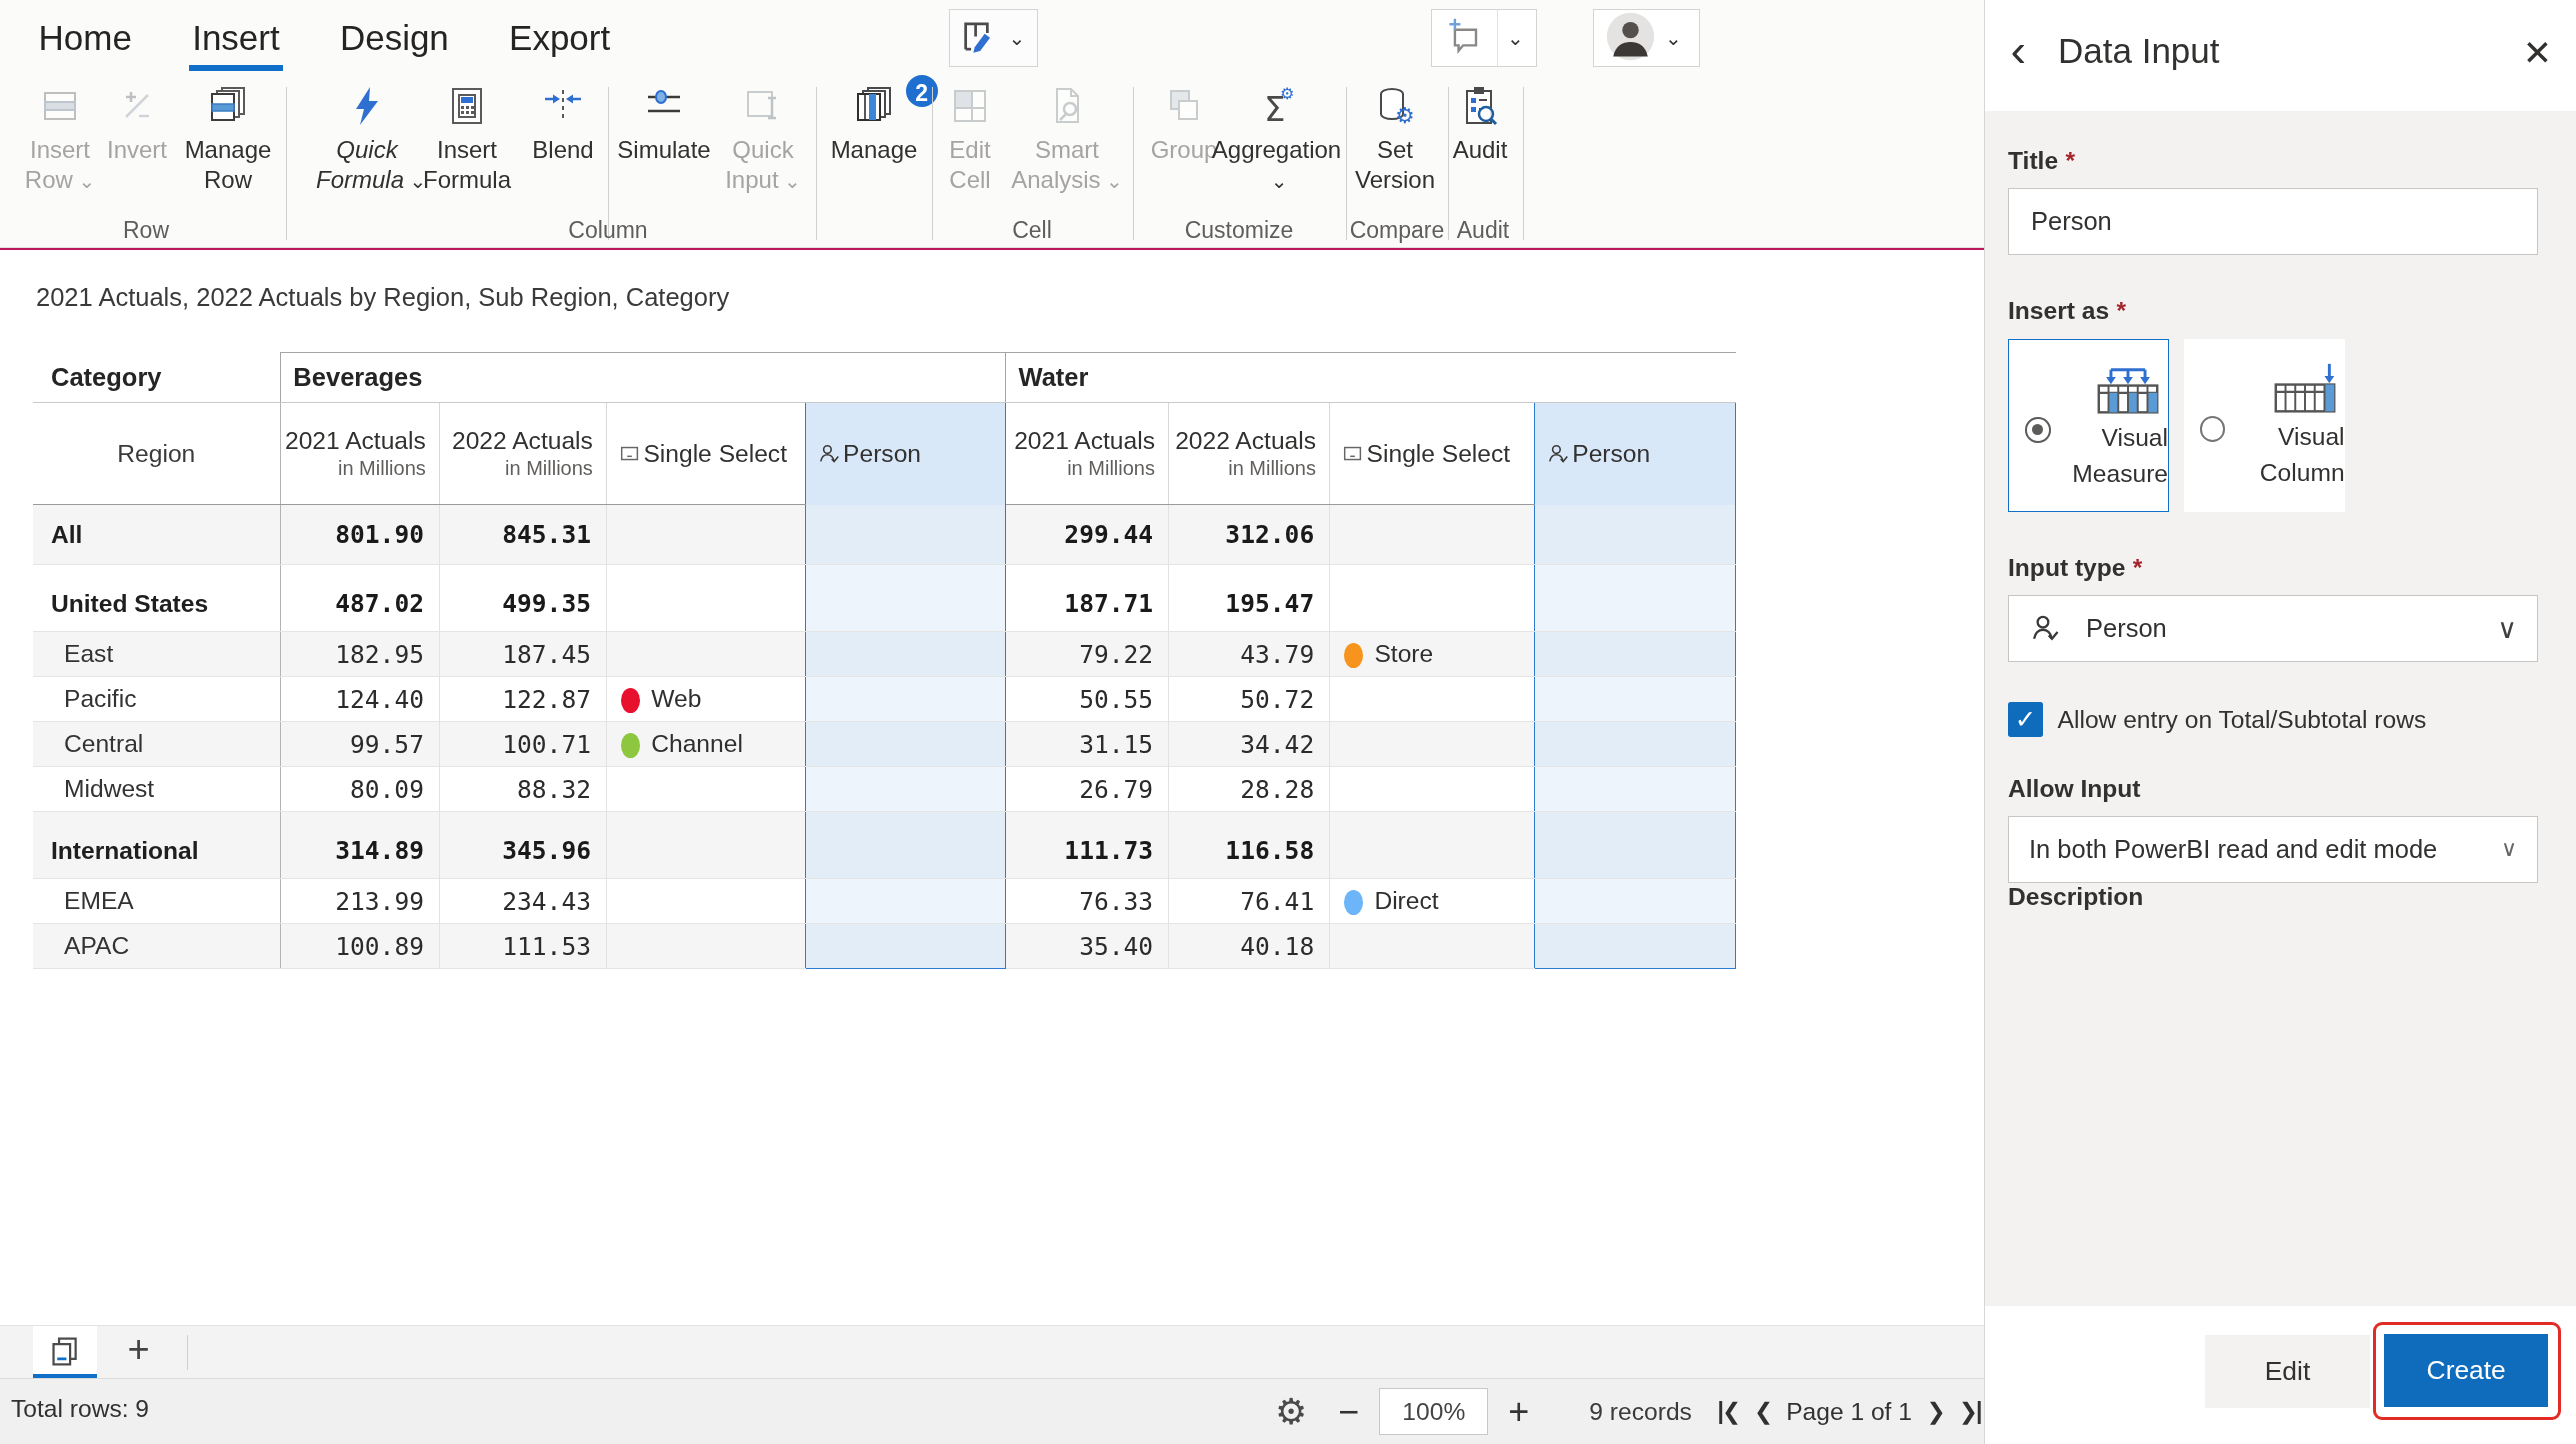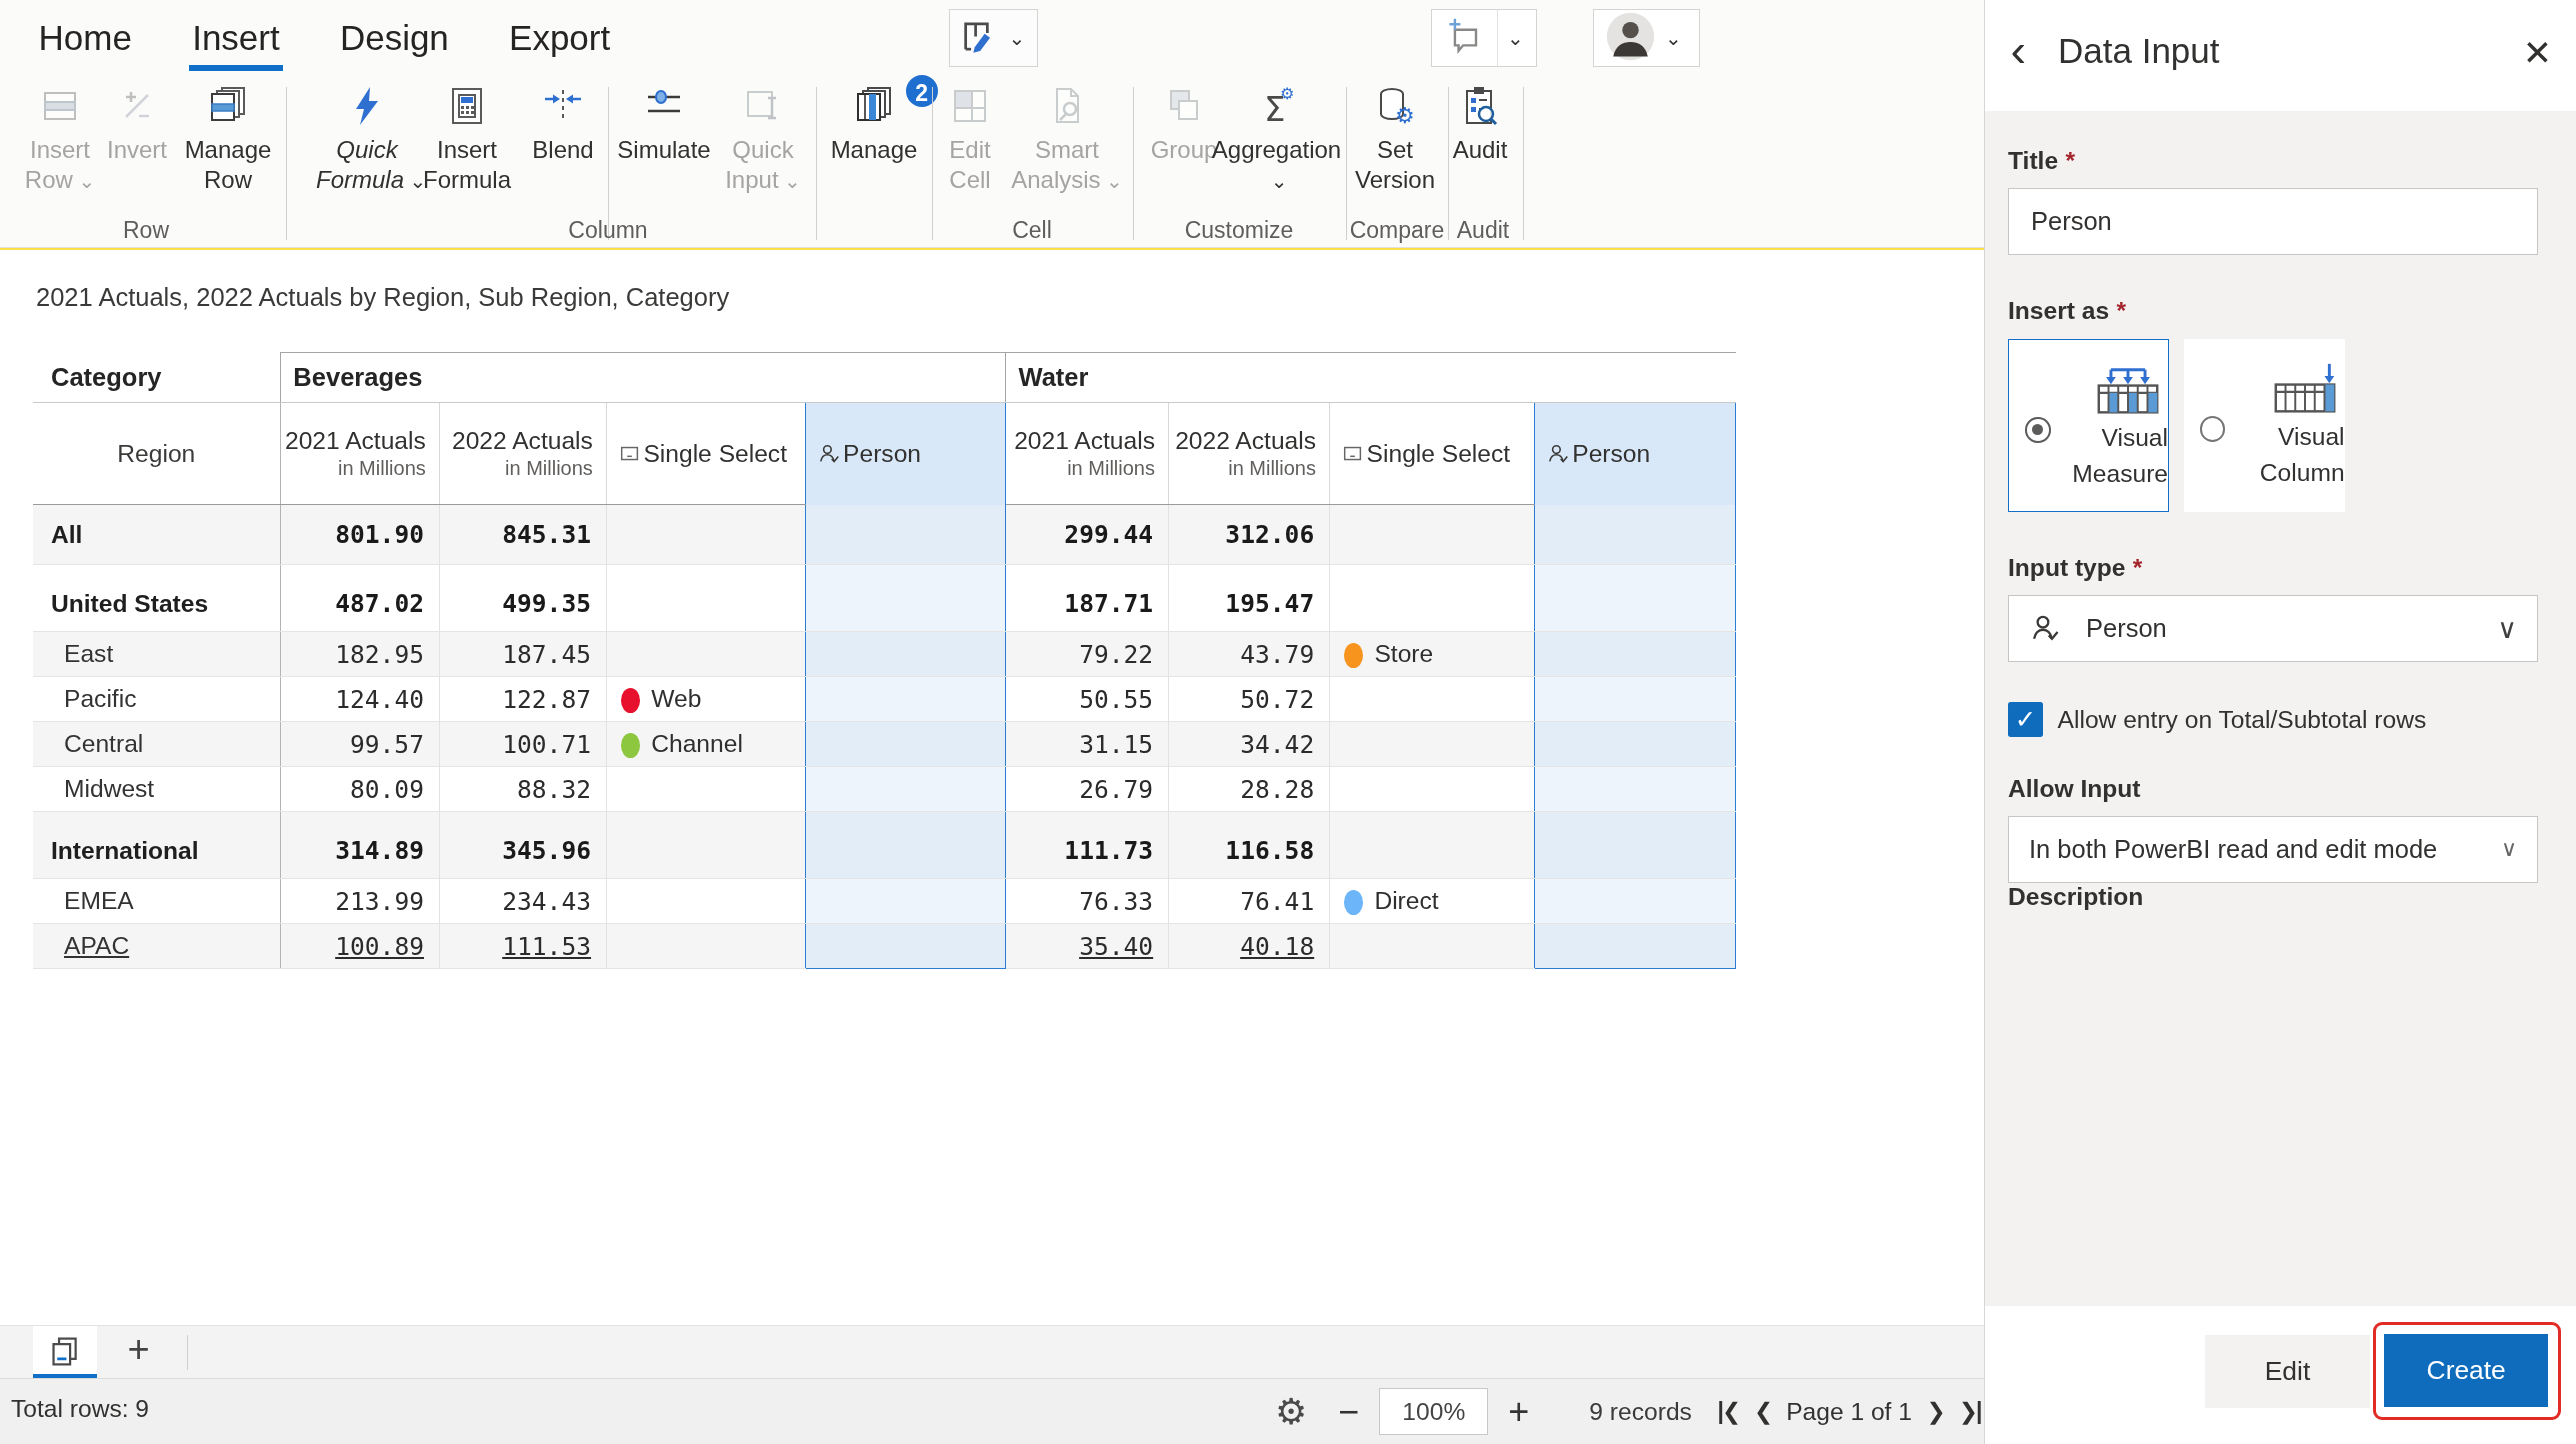--- a/index.html
+++ b/index.html
@@ -1,18 +1,18 @@
 <!DOCTYPE html>
 <html style="font-size:14.6px"><head>
 <meta charset="utf-8">
 <style>
   * { margin:0; padding:0; box-sizing:border-box; }
   html,body { background:#fff; }
   body { font-family:"Liberation Sans","DejaVu Sans",sans-serif; color:#323130; }
-  #app { position:relative; width:2576px; height:1445px; overflow:hidden; background:#fde047; }
+  #app { position:relative; width:2576px; height:1445px; overflow:hidden; background:#be185d; }
 
   
   .ribbon { position:absolute; left:0; top:0; width:2576px; height:248px; background:#fbfbfa; border-bottom:1.8px solid #e1e1e1; }
   .tabs { position:absolute; left:35px; top:12.8px; display:flex; gap:53px; }
   .tab { font-size:35px; color:#252423; padding:5.5px 3.6px 12.8px 3.6px; position:relative; cursor:pointer; }
   .tab.active { font-weight:400; }
   .tab.active::after { content:""; position:absolute; left:0; right:0; bottom:0; height:6.4px; background:#1070c9; }
   .rbtn { position:absolute; top:84px; height:137px; text-align:center; cursor:pointer; }
   .rbtn .ricon { display:block; height:47px; margin-bottom:3.6px; }
   .rbtn .ricon svg { width:44px; height:44px; }
@@ -51,21 +51,21 @@
   .hper { vertical-align:middle; padding-left:11px; font-size:24.6px; color:#323130; white-space:nowrap; }
   
   .cA { border-left:0.9px solid #b3b3b3; }
   .cB { border-left:0.9px solid #e2e2e2; }
   thead .cB { border-left:0.9px solid #d8d8d8; }
   
   .selcol { border-left:1.8px solid #2b7cd3 !important; border-right:1.8px solid #2b7cd3 !important; }
   thead .selcol { background:#d8e8f8 !important; border-top:1.8px solid #2b7cd3; }
   tr.gray .selcol { background:#e2edf8; }
   tr.white .selcol { background:#edf4fb; }
-  tr.rlast td { border-bottom:1.8px solid #a8a8a8;text-decoration:underline; }
+  tr.rlast td { border-bottom:1.8px solid #a8a8a8; }
   tr.rlast td.selcol { border-bottom:1.8px solid #2b7cd3; }
   
   tr.gray td { background:#f5f5f5; }
   tr.white td { background:#ffffff; }
   .tbl tbody td { border-bottom:0.9px solid #e4e4e4; }
   td.lab { font-size:24.6px; color:#333; padding-left:31px; }
   tr.total td.lab, tr.subtotal td.lab { font-weight:bold; padding-left:18px; color:#1f1f1f; }
   td.num { font-family:"DejaVu Sans Mono",monospace; font-size:24.6px; color:#2b2b2b; text-align:right; padding-right:14.6px; }
   tr.total td.num, tr.subtotal td.num { font-weight:bold; color:#1a1a1a; }
   tr.subtotal td { vertical-align:bottom; padding-bottom:12.8px; }

